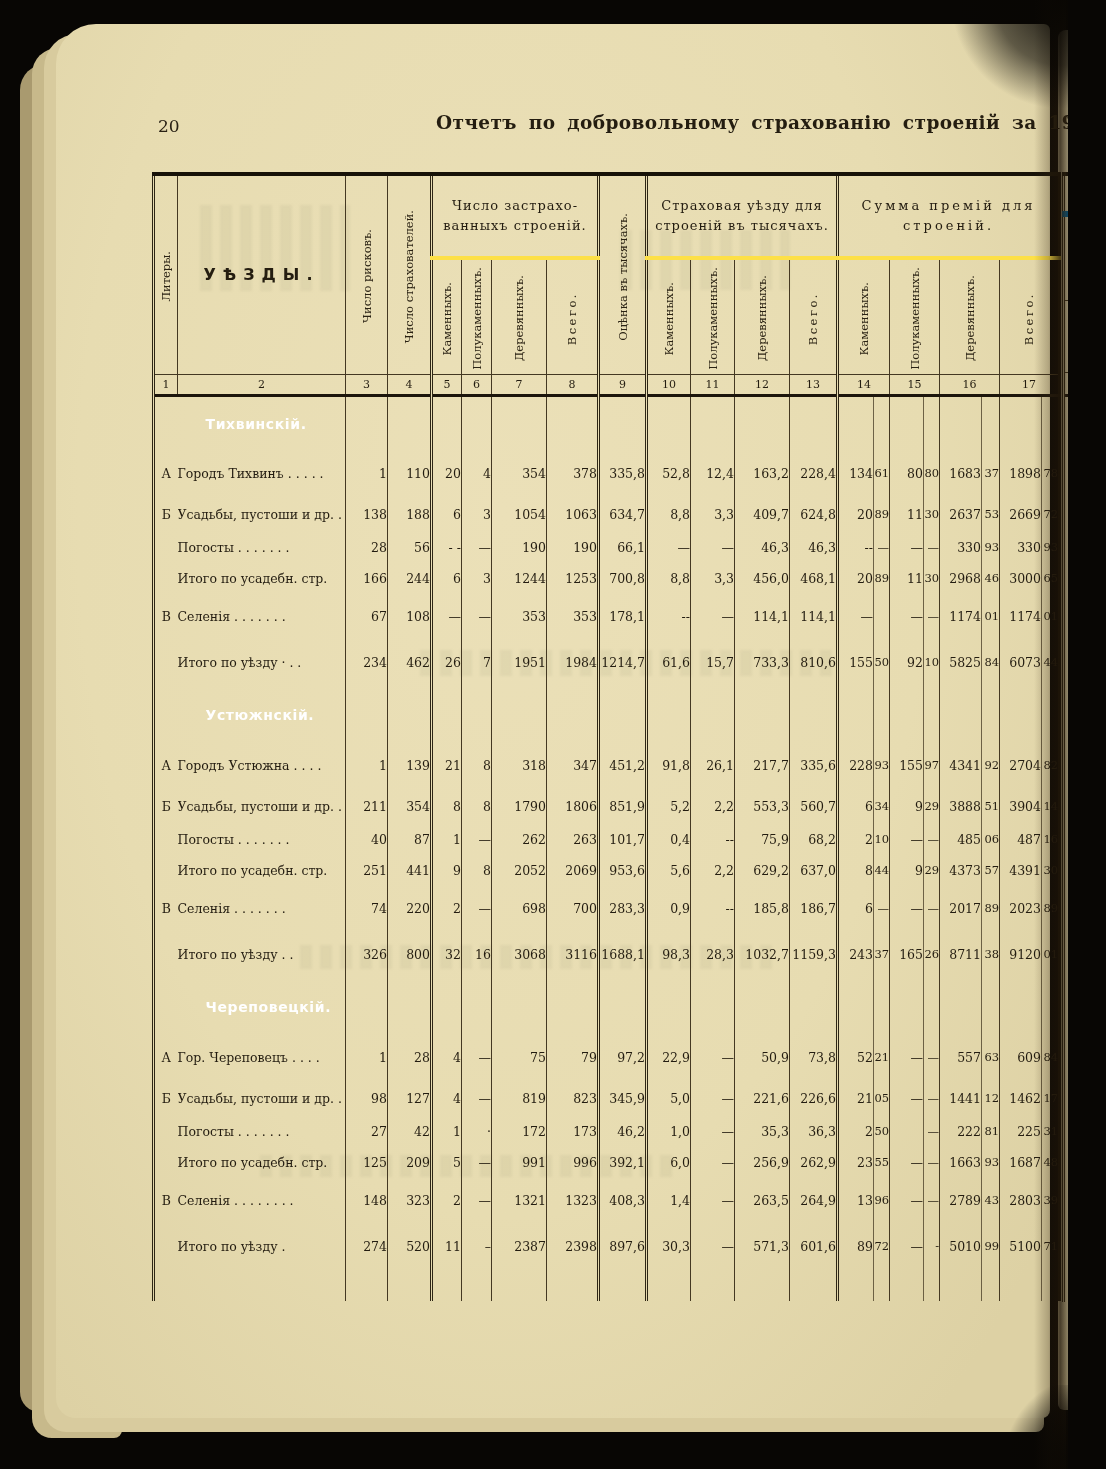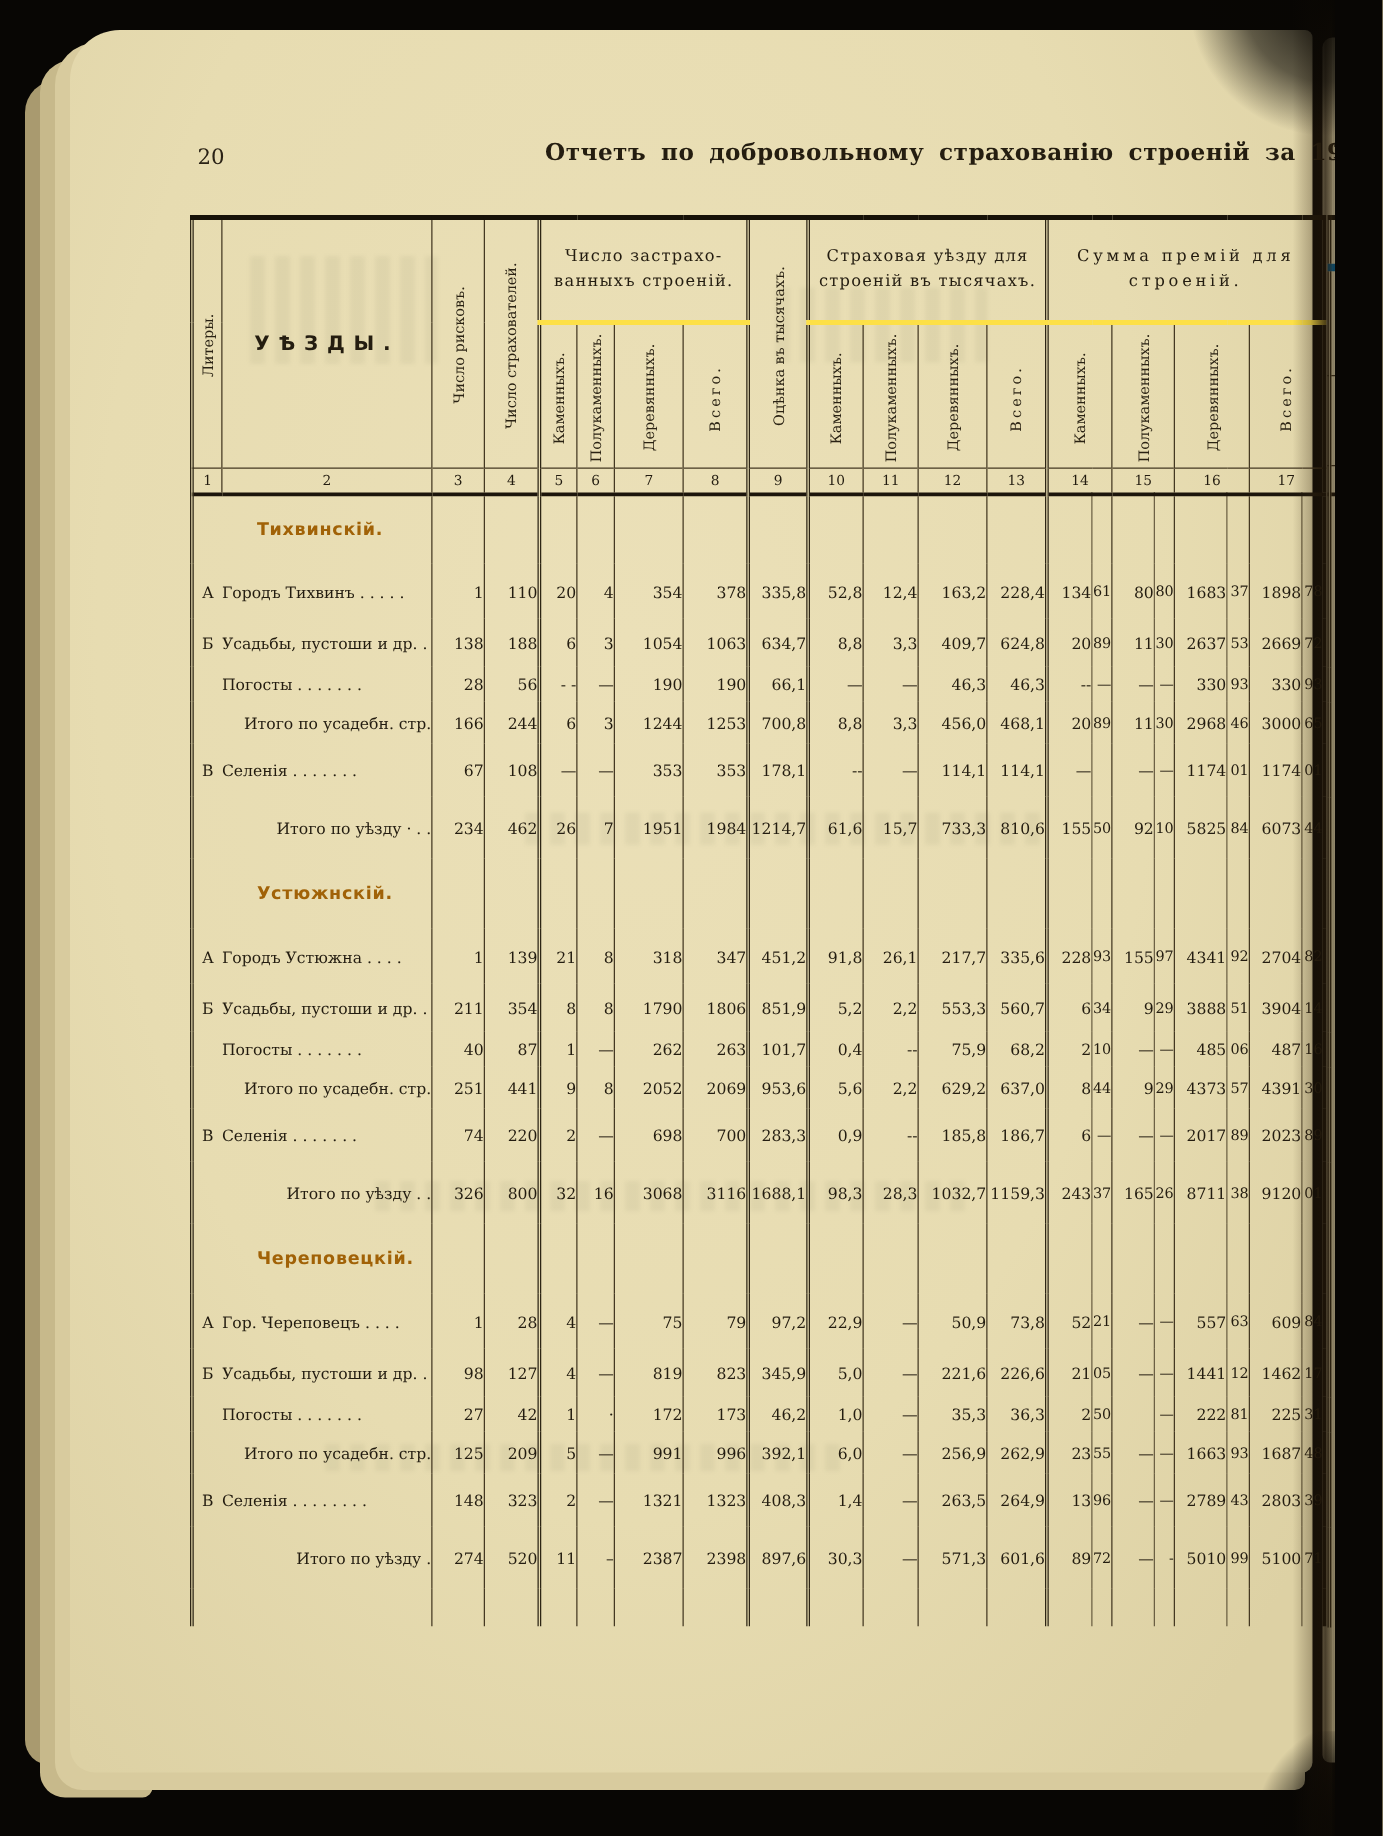--- a/index.html
+++ b/index.html
@@ -64,24 +64,24 @@
 
   
   tr.r-heading{height:56px;}
   tr.r-city{height:44px;}
   tr.r-estates{height:38px;}
   tr.r-pogosty{height:28px;}
   tr.r-subtotal{height:34px;}
   tr.r-villages{height:42px;}
   tr.r-total{height:50px;}
   tr.r-ext{height:30px;}
-  .sec-head{font:700 14px "DejaVu Sans",sans-serif;letter-spacing:.6px;color:#a16207;padding-left:28px;display:inline-block;}
+  .sec-head{font:700 14px "DejaVu Sans",sans-serif;letter-spacing:.6px;color:#ffffff;padding-left:28px;display:inline-block;}
   td.c-lit{text-align:center;font-size:12.5px;}
   td.c-name{padding-left:7px;font-size:12.5px;white-space:nowrap;}
-  td.c-name.name-right{text-align:right;padding-right:2px;padding-left:0;}
+  td.c-name.name-right{text-align:left;padding-right:2px;padding-left:0;}
   td.num,td.val,td.rub{text-align:right;padding-right:5px;font-size:12.5px;}
   td.kop{text-align:right;padding-right:3px;font-size:11.5px;}
 
   
   #rp-table{position:absolute;left:1062px;top:172px;width:44px;border-collapse:collapse;table-layout:fixed;
     border-top:4px solid #171208;border-left:3px double #2d2514;color:#231c10;}
   #rp-table td{padding:0;vertical-align:middle;overflow:hidden;}
   tr.rp-h1{height:40px;}
   tr.rp-h2{height:86px;}
   tr.rp-h3{height:70px;}

